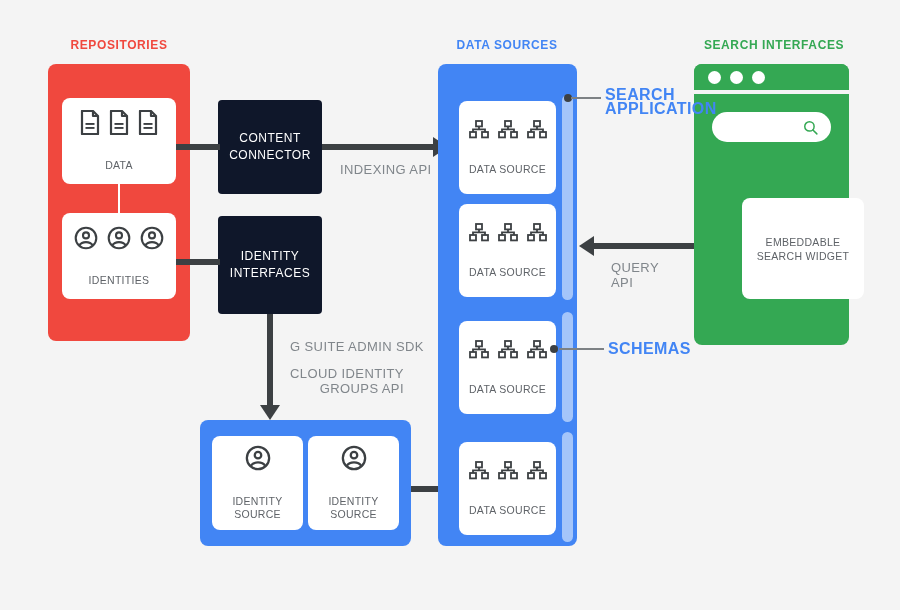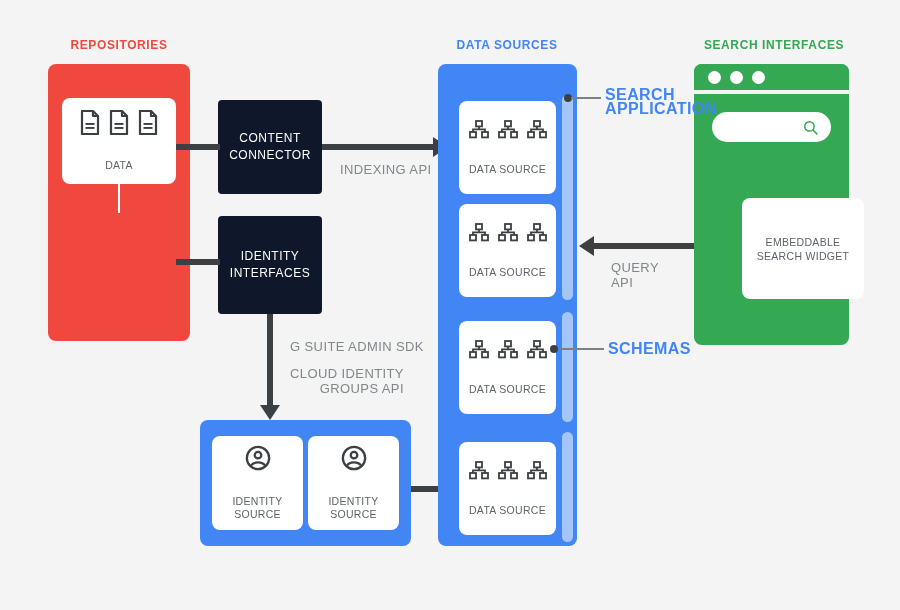--- a/index.html
+++ b/index.html
@@ -209,20 +209,40 @@
       <svg width="20" height="25" viewBox="0 0 20 25">
         <path d="M2 1 h11 l5 5 v18 h-16 z" fill="none" stroke="#3c4043" stroke-width="2.2" stroke-linejoin="round"></path>
         <path d="M13 1 v5 h5" fill="none" stroke="#3c4043" stroke-width="2.2" stroke-linejoin="round"></path>
         <rect x="5.5" y="13" width="9" height="1.9" fill="#3c4043"></rect>
         <rect x="5.5" y="17" width="9" height="1.9" fill="#3c4043"></rect>
       </svg>
     </div>
     <div class="card-label">DATA</div>
   </div>
 
+  <div class="card" id="card-identities">
+    <div class="icon-row">
+      <svg width="24" height="24" viewBox="0 0 24 24">
+        <circle cx="12" cy="12" r="10.3" fill="none" stroke="#3c4043" stroke-width="2.1"></circle>
+        <circle cx="12" cy="9.4" r="3" fill="none" stroke="#3c4043" stroke-width="2.1"></circle>
+        <path d="M5.2 19.4 a7.6 6 0 0 1 13.6 0" fill="none" stroke="#3c4043" stroke-width="2.1"></path>
+      </svg>
+      <svg width="24" height="24" viewBox="0 0 24 24">
+        <circle cx="12" cy="12" r="10.3" fill="none" stroke="#3c4043" stroke-width="2.1"></circle>
+        <circle cx="12" cy="9.4" r="3" fill="none" stroke="#3c4043" stroke-width="2.1"></circle>
+        <path d="M5.2 19.4 a7.6 6 0 0 1 13.6 0" fill="none" stroke="#3c4043" stroke-width="2.1"></path>
+      </svg>
+      <svg width="24" height="24" viewBox="0 0 24 24">
+        <circle cx="12" cy="12" r="10.3" fill="none" stroke="#3c4043" stroke-width="2.1"></circle>
+        <circle cx="12" cy="9.4" r="3" fill="none" stroke="#3c4043" stroke-width="2.1"></circle>
+        <path d="M5.2 19.4 a7.6 6 0 0 1 13.6 0" fill="none" stroke="#3c4043" stroke-width="2.1"></path>
+      </svg>
+    </div>
+    <div class="card-label">IDENTITIES</div>
+  </div>
 
   <div class="connector" id="box-content-connector">CONTENT
 CONNECTOR</div>
   <div class="connector" id="box-identity-connector">IDENTITY
 INTERFACES</div>
 
   <div class="line hline" style="left:176px; top:144px; width:44px;"></div>
 
   <div class="line hline" style="left:322px; top:144px; width:111px;"></div>
   <div class="arrow-right" style="left:433px; top:137px;"></div>

